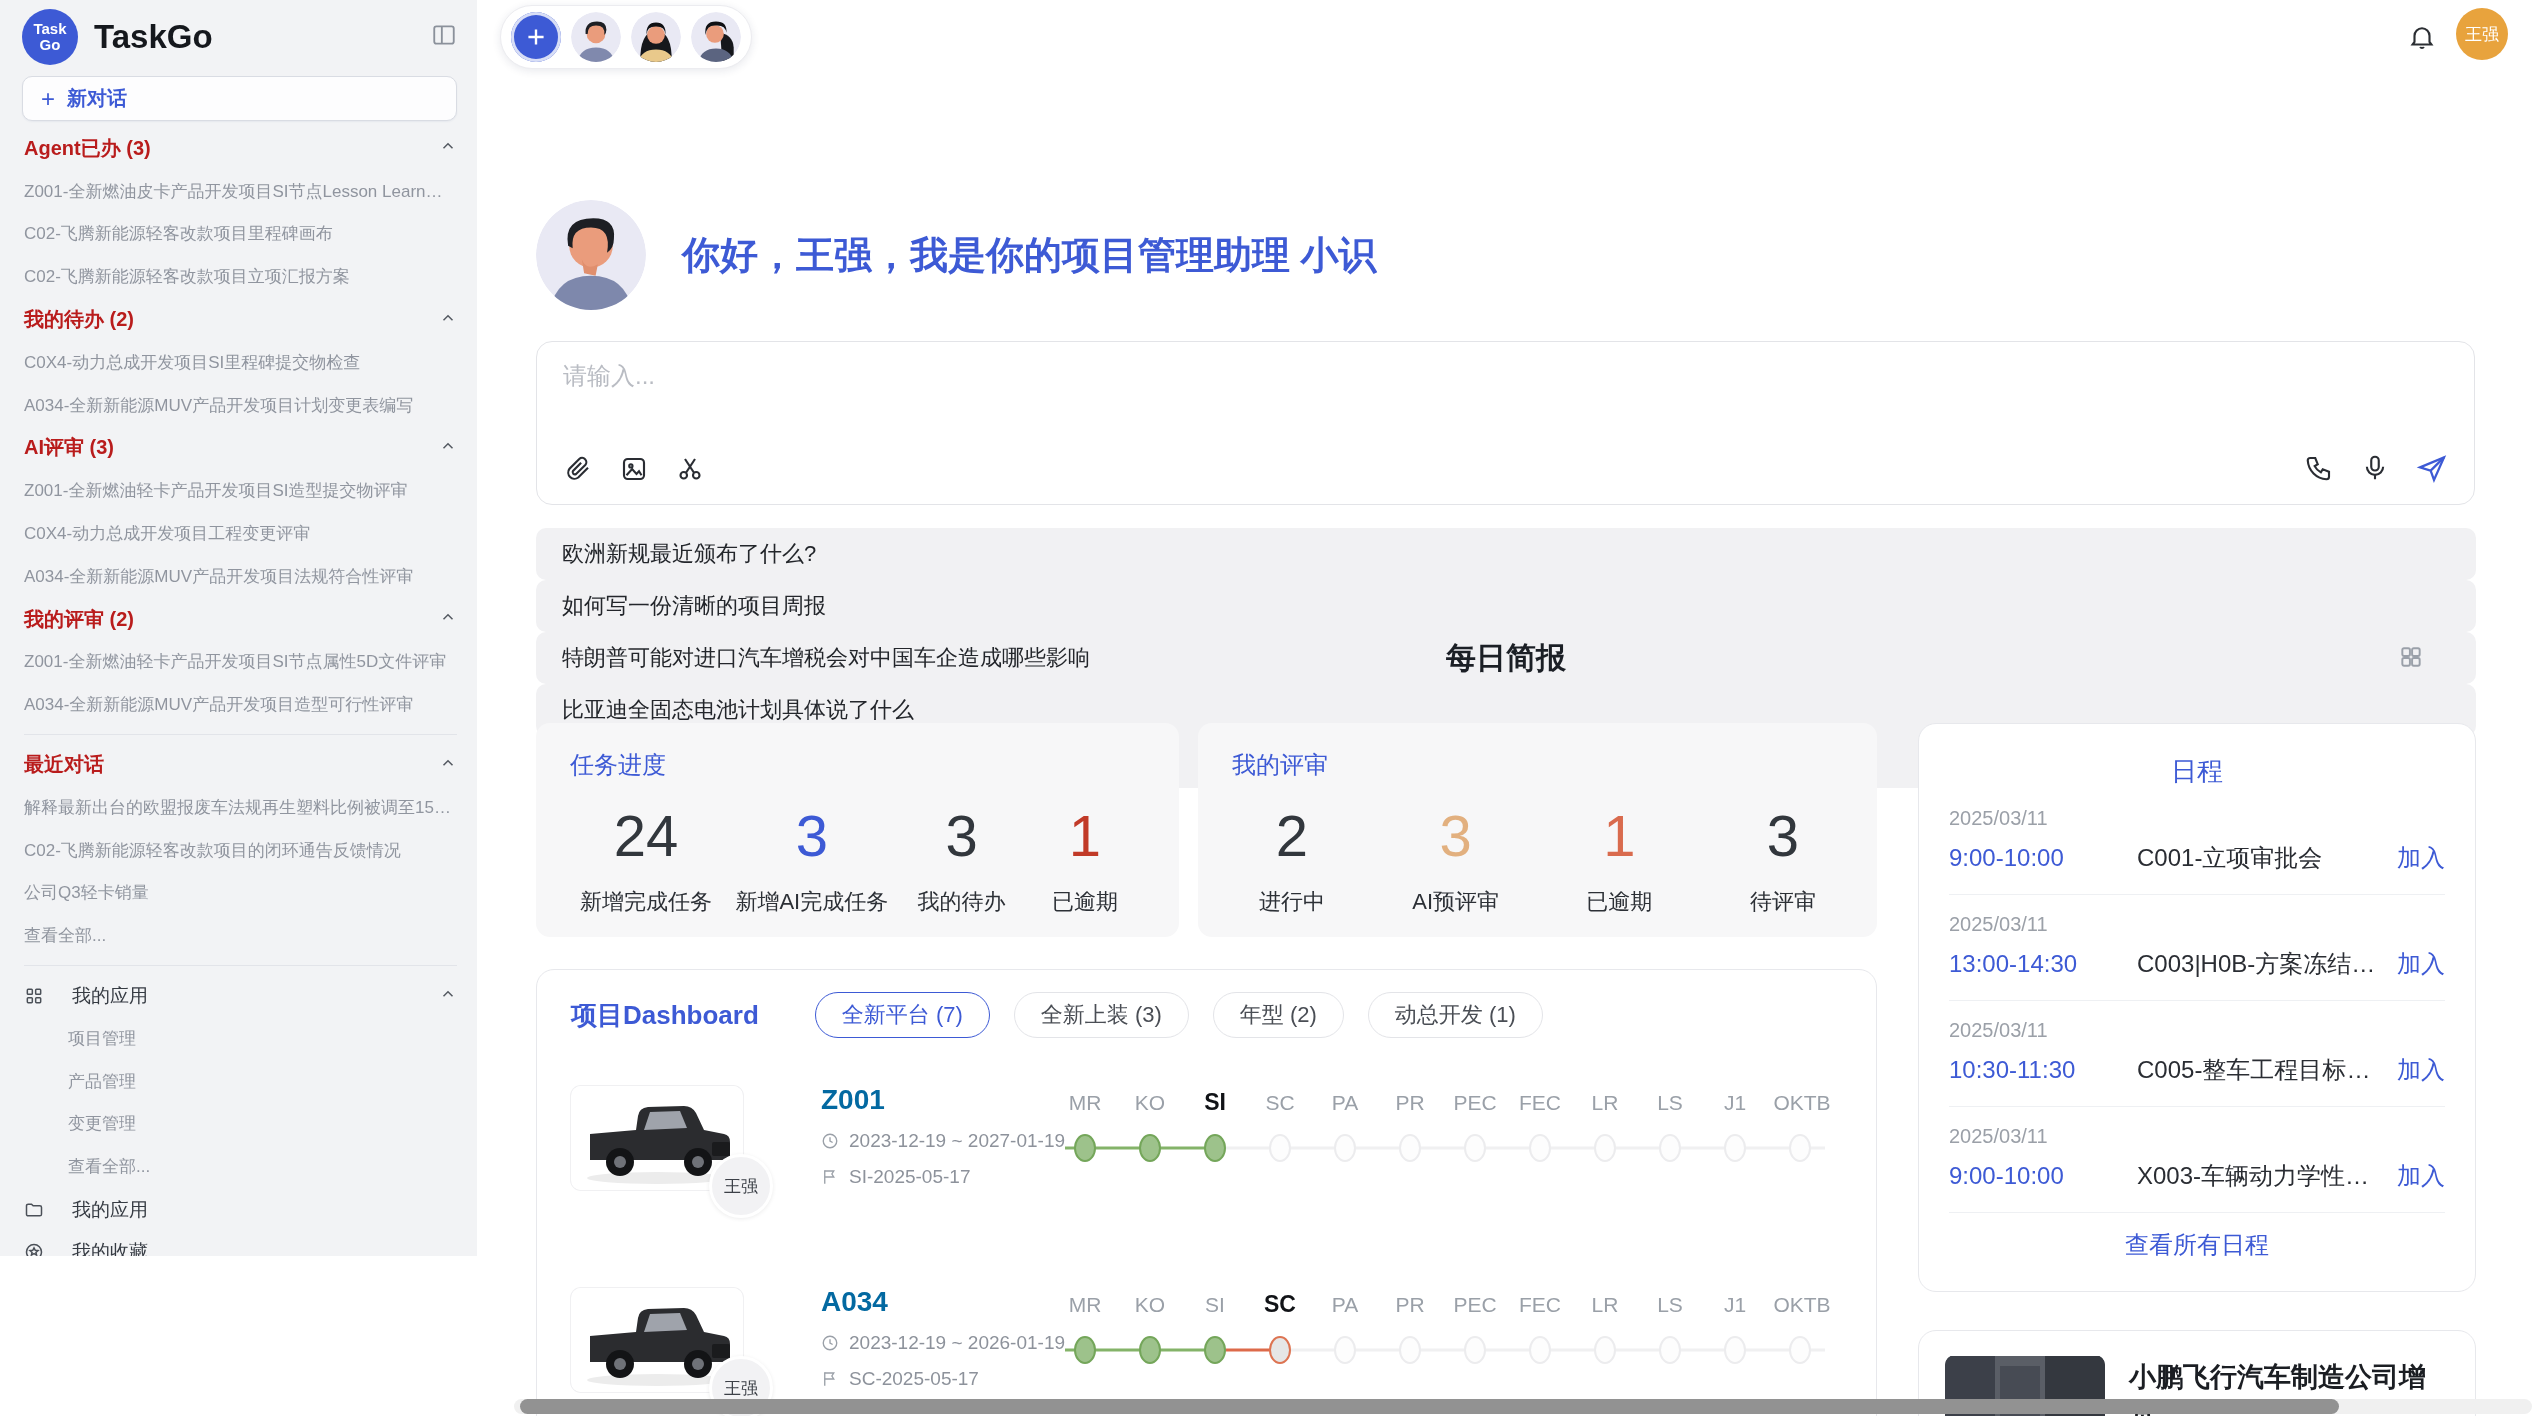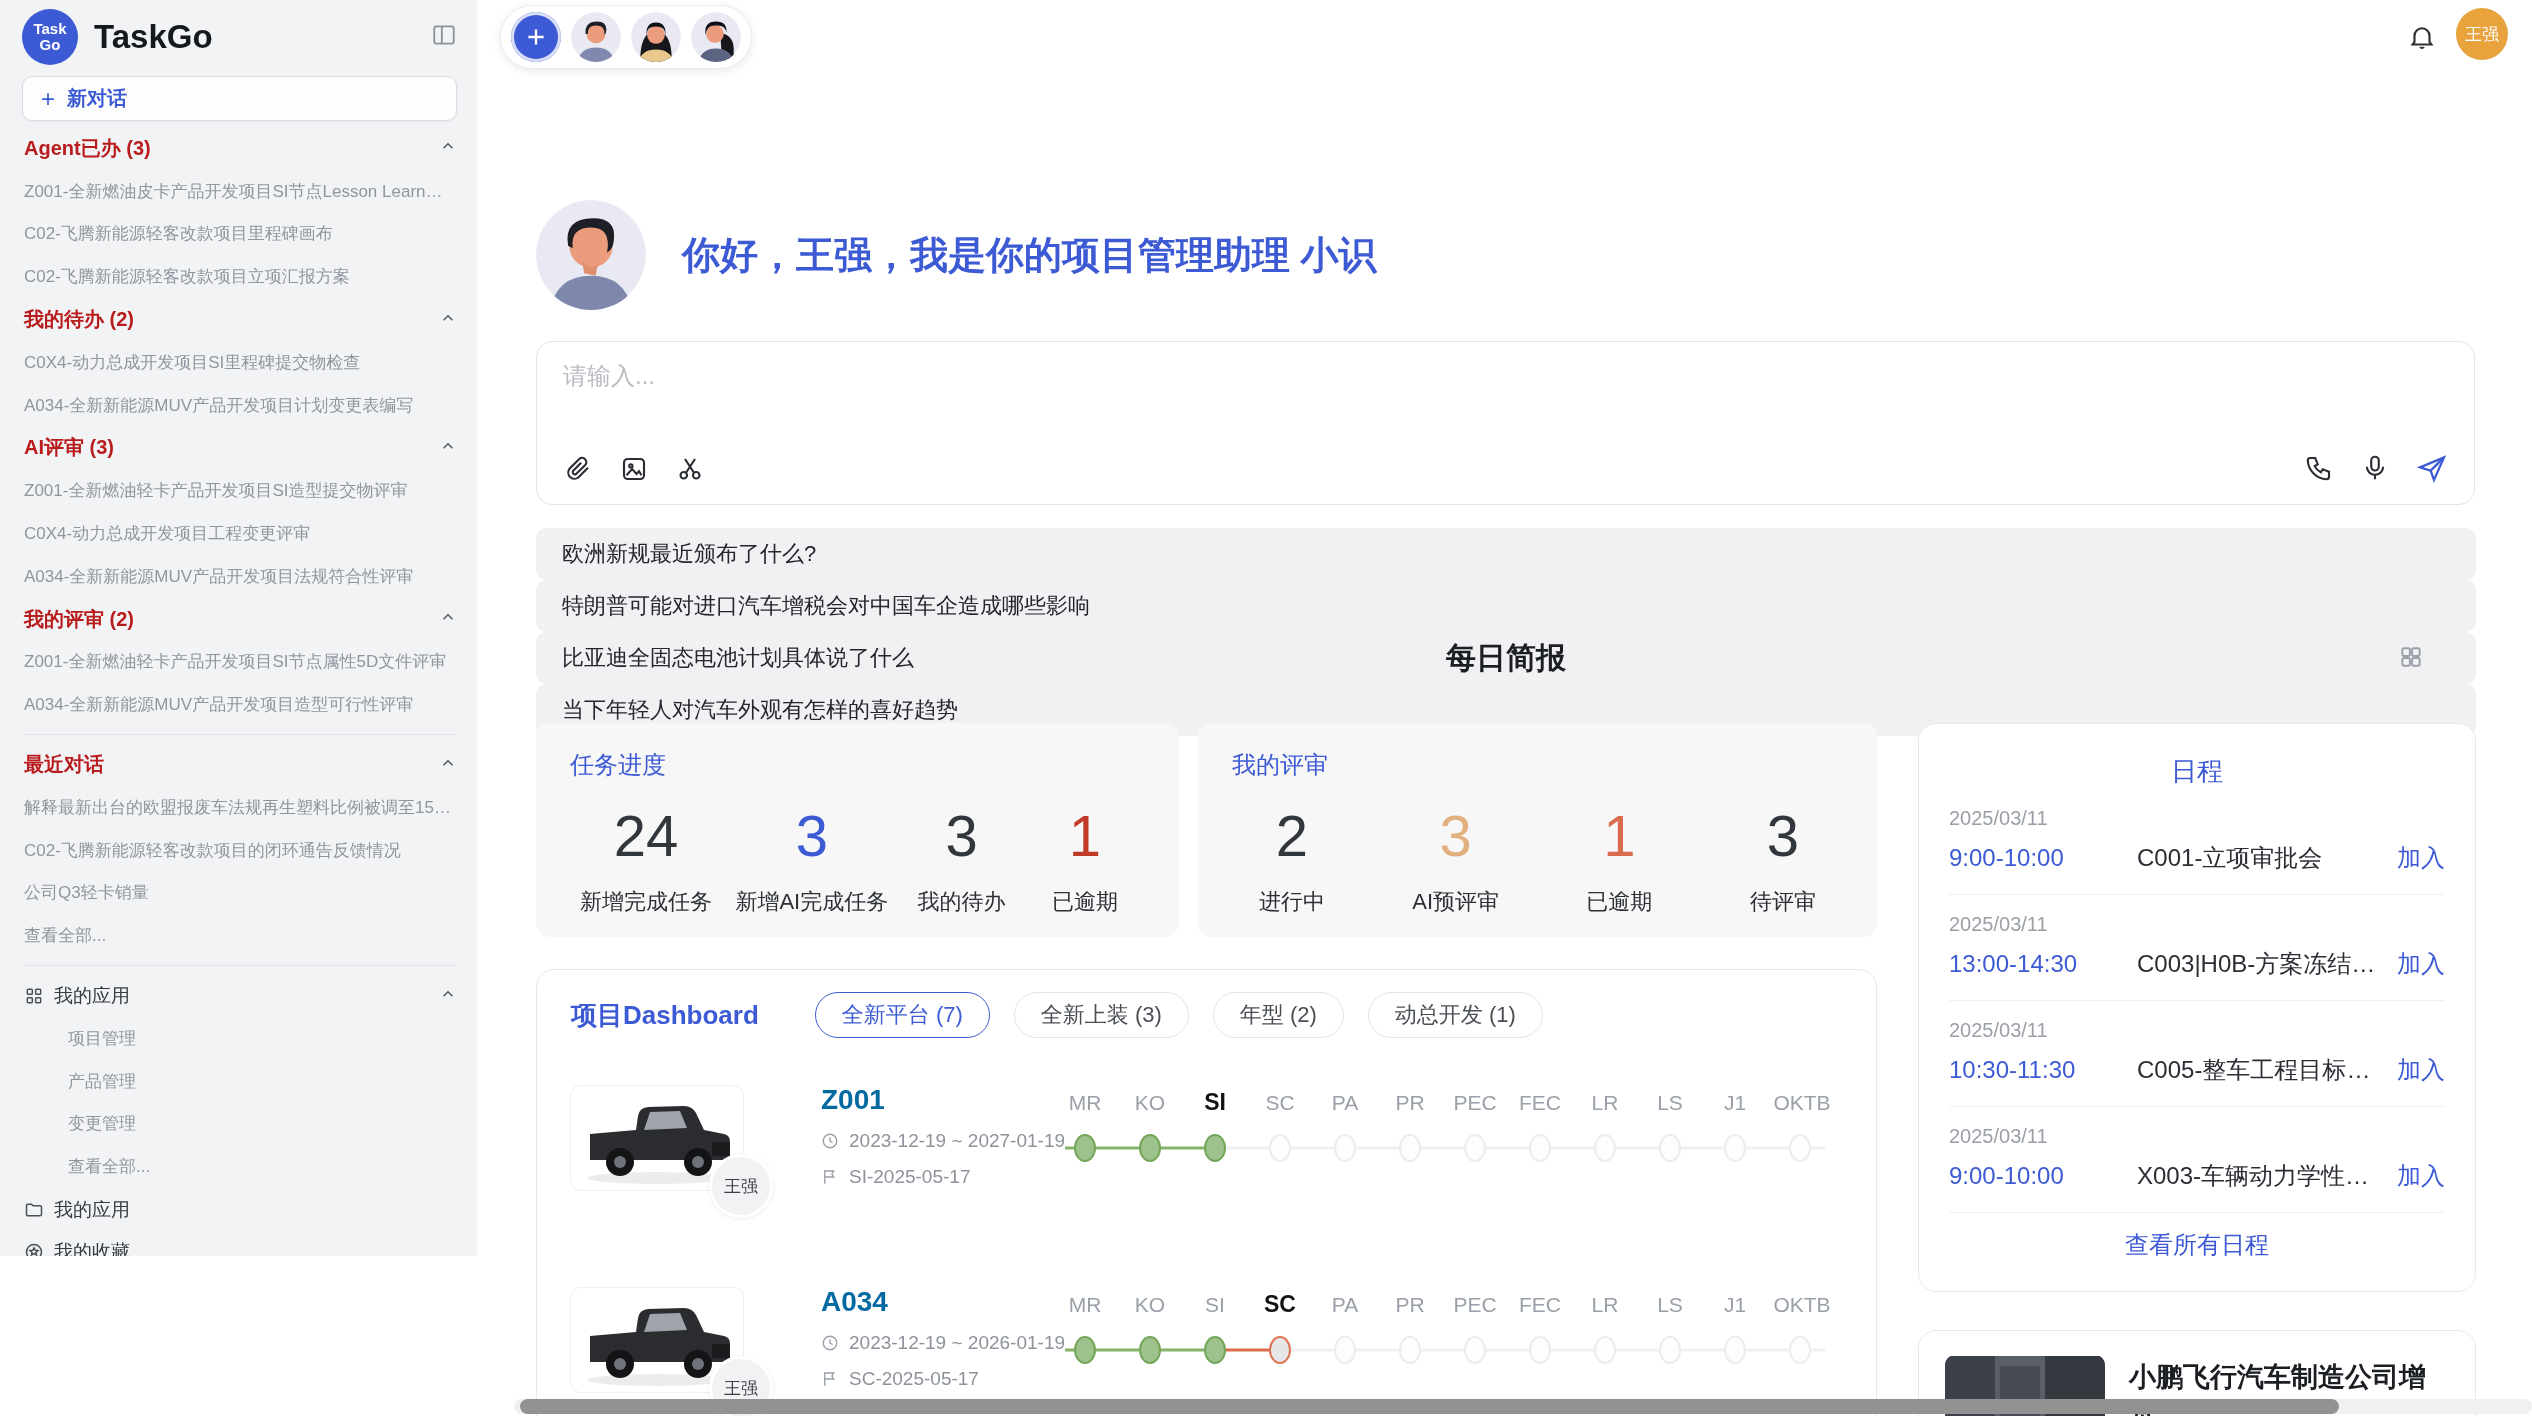--- a/index.html
+++ b/index.html
@@ -14,21 +14,21 @@
   .panel-ico{color:#8b919b;flex:none;cursor:pointer;}
   .new-chat{margin:2px 20px 0 22px;height:45px;background:#fdfdfe;border:1px solid #d9dce3;border-radius:10px;display:flex;align-items:center;justify-content:flex-start;padding:0 18px;box-sizing:border-box;color:#3D5AD5;font-size:20px;font-weight:600;box-shadow:0 1px 2px rgba(40,60,120,.06);cursor:pointer;}
   .new-chat .plus{font-size:24px;font-weight:400;margin-right:12px;}
   .side-list{padding:6px 20px 0 24px;}
   .srow{height:42.8px;display:flex;align-items:center;box-sizing:border-box;}
   .srow .grow{flex:1;min-width:0;}
   .sec-title{font-size:20px;font-weight:600;color:#b91c1c;white-space:nowrap;}
   .sitem{font-size:17px;color:#90959f;white-space:nowrap;overflow:hidden;text-overflow:ellipsis;cursor:pointer;}
   .chev{color:#555a62;flex:none;margin-left:8px;}
   .sdivider{height:1px;background:#e2e4e9;margin:8px 0;}
-  .slink{font-size:19px;color:#363b43;display:flex;align-items:center;gap:10px;cursor:pointer;}
+  .slink{font-size:19px;color:#363b43;display:flex;align-items:center;gap:28px;cursor:pointer;}
   .slink .ic{color:#4b5058;display:flex;flex:none;}
   .ssub{padding-left:44px;}
 
   
   .main{position:absolute;left:477px;top:0;width:2055px;height:1416px;background:#fff;}
 
   .avatar-group{position:absolute;left:23px;top:5px;display:flex;gap:10px;align-items:center;padding:6px 10px;background:#fff;border:1px solid #ececf0;border-radius:999px;box-shadow:0 2px 8px rgba(30,40,80,.10);}
   .agc{width:50px;height:50px;border-radius:50%;overflow:hidden;flex:none;cursor:pointer;}
   .agc.plus-btn{background:#3D5AD5;display:flex;align-items:center;justify-content:center;box-shadow:0 0 0 3px #d8def6 inset;}
   .bell{position:absolute;right:95px;top:22px;color:#2b2e33;cursor:pointer;}
@@ -404,20 +404,21 @@
             <svg width="32" height="32" viewBox="0 0 24 24" fill="none" stroke="#3D5AD5" stroke-width="1.7">
               <path d="M3 11.5L21 4l-7.5 17-2.5-7z"></path>
               <path d="M11 14L21 4"></path>
             </svg>
           </span>
       </div>
     </div>
 
     <div class="chips">
       <div class="chip">欧洲新规最近颁布了什么?</div>
+      <div class="chip">如何写一份清晰的项目周报</div>
       <div class="chip">特朗普可能对进口汽车增税会对中国车企造成哪些影响</div>
       <div class="chip">比亚迪全固态电池计划具体说了什么</div>
       <div class="chip">当下年轻人对汽车外观有怎样的喜好趋势</div>
     </div>
 
     <div class="brief-head">
       <div class="brief-title">每日简报</div>
       <span class="brief-grid-ico">
         <svg width="26" height="26" viewBox="0 0 24 24" fill="none" stroke="currentColor" stroke-width="1.8">
             <rect x="4" y="4" width="7" height="7" rx="1.5"></rect>

